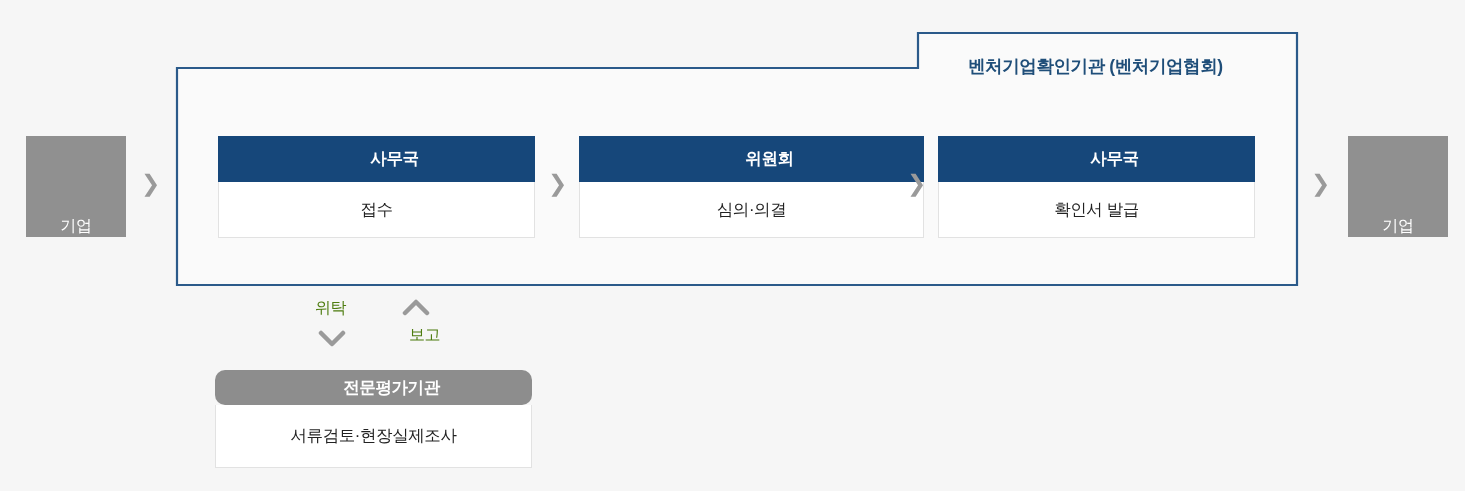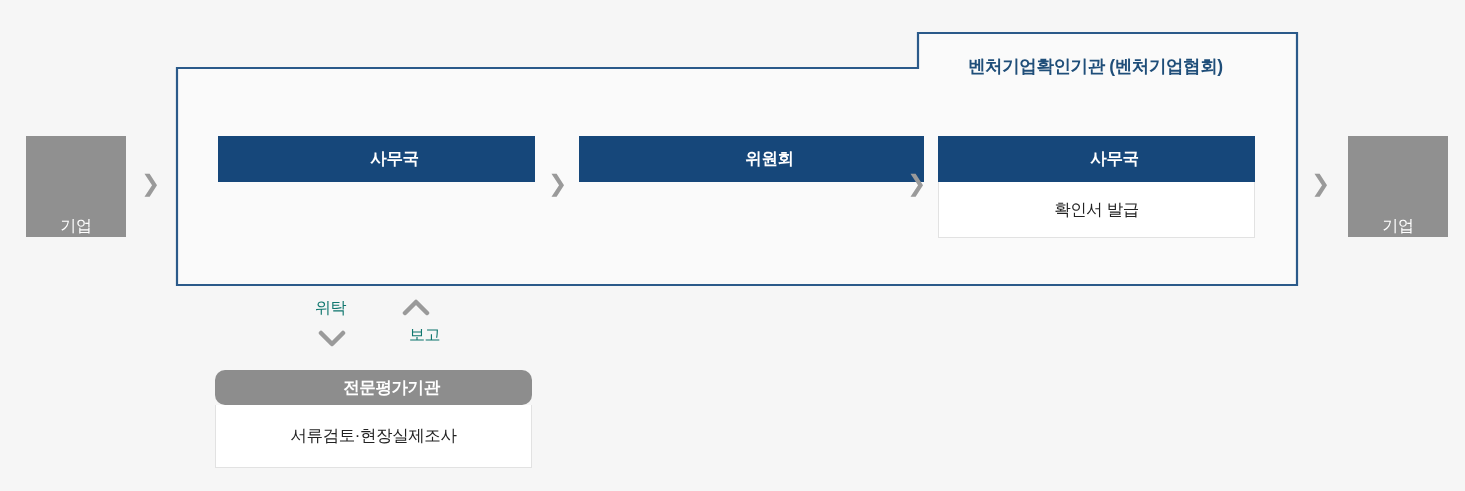--- a/index.html
+++ b/index.html
@@ -106,21 +106,21 @@
     line-height: 1;
   }
   .chev-1 { left: 141px; top: 172px; }
   .chev-2 { left: 548px; top: 172px; }
   .chev-3 { left: 907px; top: 172px; }
   .chev-4 { left: 1311px; top: 172px; }
 
   
   .flow-label {
     position: absolute;
-    color: #0f766e;
+    color: #4d7c0f;
     font-size: 16px;
     letter-spacing: -0.4px;
     white-space: nowrap;
   }
   .flow-delegate-text { left: 315px; top: 298px; }
   .flow-report-text   { left: 409px; top: 325px; }
 
   
   .flow-report-text { text-decoration: none; }
 </style>
@@ -136,26 +136,28 @@
   <div class="org-title">벤처기업확인기관 (벤처기업협회)</div>
 
   <div class="entity-box entity-left">
     <span>기업</span>
   </div>
 
   <div class="chevron chev-1">❯</div>
 
   <div class="card card-blue card-1">
     <div class="card-header">사무국</div>
+    <div class="card-body">접수</div>
   </div>
 
   <div class="chevron chev-2">❯</div>
 
   <div class="card card-blue card-2">
     <div class="card-header">위원회</div>
+    <div class="card-body">심의·의결</div>
   </div>
 
   <div class="chevron chev-3">❯</div>
 
   <div class="card card-blue card-3">
     <div class="card-header">사무국</div>
     <div class="card-body">확인서 발급</div>
   </div>
 
   <div class="chevron chev-4">❯</div>

